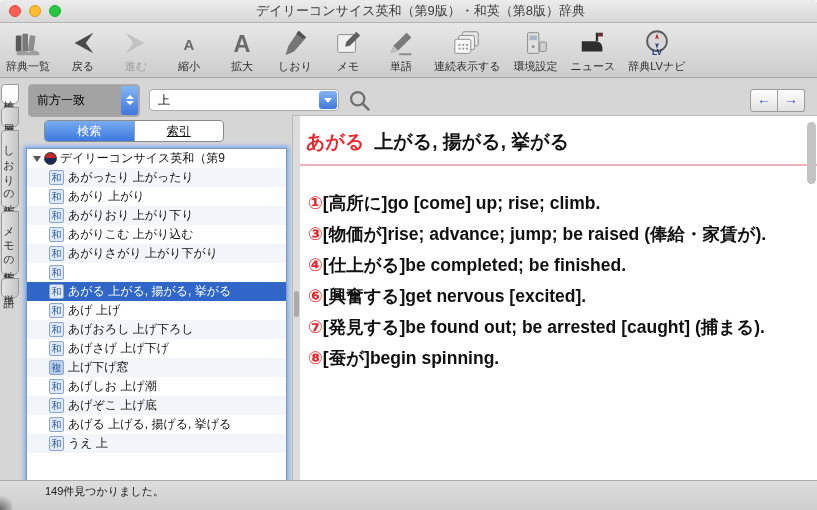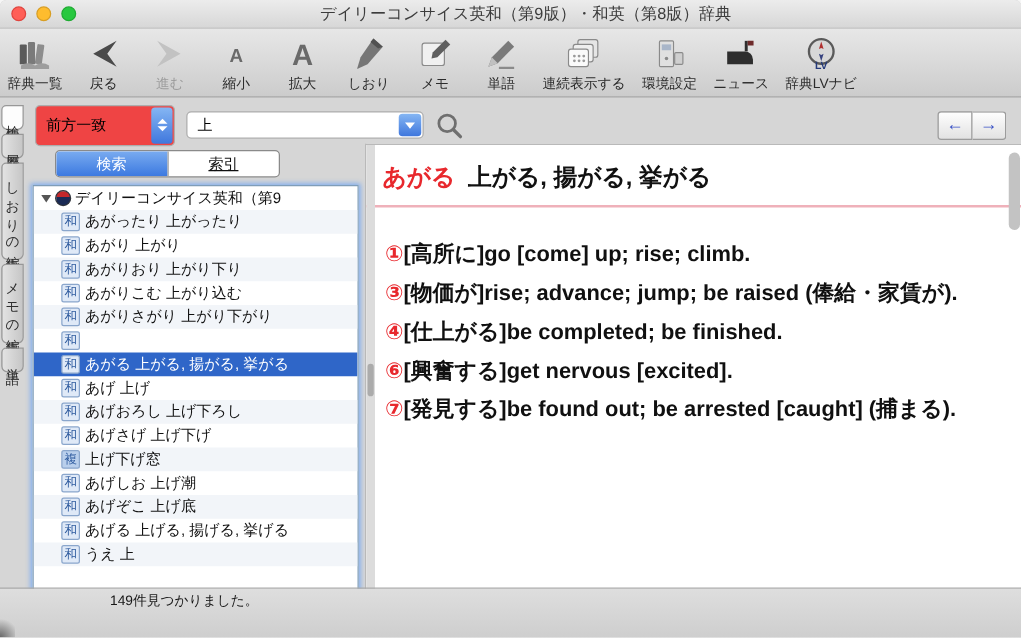--- a/index.html
+++ b/index.html
@@ -29,21 +29,21 @@
   
   .side-tabs{position:absolute;left:1px;top:84px;width:20px;bottom:24px;display:flex;flex-direction:column;gap:3px;}
   .side-tab{writing-mode:vertical-rl;text-orientation:upright;font-size:11px;color:#2e2e2e;
     background:linear-gradient(90deg,#e3e3e3,#c6c6c6);border:1px solid #989898;
     border-radius:4px 0 5px 5px;padding:7px 0;text-align:center;width:18px;box-sizing:border-box;
     letter-spacing:2px;line-height:18px;}
   .side-tab.selected{background:#fdfdfd;}
 
   
   .search-row{position:absolute;left:28px;top:88px;right:6px;height:24px;display:flex;align-items:center;gap:9px;}
-  .popup{width:112px;height:33px;background:#ef4444;border:1px solid #adadad;border-radius:4px;
+  .popup{width:112px;height:33px;background:#a3a3a3;border:1px solid #adadad;border-radius:4px;
     display:flex;align-items:center;font-size:12px;padding-left:8px;position:relative;box-sizing:border-box;}
   .stepper{position:absolute;right:1px;top:1px;bottom:1px;width:17px;border-radius:3px;
     background:linear-gradient(#85b6f3,#3f77dd);display:flex;flex-direction:column;align-items:center;justify-content:center;gap:2px;}
   .tri-up{width:0;height:0;border-left:4px solid transparent;border-right:4px solid transparent;border-bottom:4px solid #fff;}
   .tri-down{width:0;height:0;border-left:4px solid transparent;border-right:4px solid transparent;border-top:4px solid #fff;}
   .combo{width:190px;height:22px;background:#fff;border:1px solid #adadad;border-radius:4px;
     display:flex;align-items:center;font-size:12px;padding-left:8px;position:relative;box-sizing:border-box;}
   .combo-btn{position:absolute;right:1px;top:1px;bottom:1px;width:18px;border-radius:3px;
     background:linear-gradient(#85b6f3,#3f77dd);display:flex;align-items:center;justify-content:center;}
   .combo-btn::after{content:"";width:0;height:0;border-left:4px solid transparent;border-right:4px solid transparent;border-top:5px solid #fff;}
@@ -83,22 +83,22 @@
   .headword-bar{padding:13px 10px 9px 13px;font-size:19px;font-weight:bold;color:#111;}
   .hw-kana{color:#e8282d;margin-right:10px;}
   .hw-separator{height:2px;background:#efb1ba;}
   .definitions{padding:22px 44px 0 15px;font-size:17.5px;line-height:31px;color:#101010;font-weight:600;}
   .definitions p{margin:0;}
   .def-num{color:#e8282d;}
   .scrollbar{position:absolute;right:1px;top:3px;bottom:3px;width:10px;}
   .scroll-thumb{position:absolute;top:3px;right:0;width:9px;height:62px;background:#c3c3c3;border-radius:5px;}
 
   
-  .statusbar{position:absolute;left:0;right:0;bottom:0;height:40px;background:linear-gradient(#dedede,#cecece);
-    border-top:1px solid #aaaaaa;font-size:11px;color:#161616;line-height:21px;padding-left:88px;box-sizing:border-box;}
+  .statusbar{position:absolute;left:0;right:0;bottom:0;height:30px;background:linear-gradient(#dedede,#cecece);
+    border-top:1px solid #aaaaaa;font-size:11px;color:#161616;line-height:21px;padding-left:45px;box-sizing:border-box;}
   .corner-grip{position:absolute;left:0;bottom:0;width:12px;height:16px;
     background:radial-gradient(circle at 0 100%,rgba(0,0,0,.5),rgba(0,0,0,0) 75%);}
 </style>
 </head>
 <body>
 
 <div class="window">
 
   <div class="titlebar">
     <div class="traffic">
@@ -344,20 +344,21 @@
     <div class="headword-bar">
       <span class="hw-kana">あがる</span><span class="hw-kanji">上がる, 揚がる, 挙がる</span>
     </div>
     <div class="hw-separator"></div>
     <div class="definitions" id="definitions">
         <p class="def"><span class="def-num">①</span><span class="def-text">[高所に]go [come] up; rise; climb.</span></p>
         <p class="def"><span class="def-num">③</span><span class="def-text">[物価が]rise; advance; jump; be raised (俸給・家賃が).</span></p>
         <p class="def"><span class="def-num">④</span><span class="def-text">[仕上がる]be completed; be finished.</span></p>
         <p class="def"><span class="def-num">⑥</span><span class="def-text">[興奮する]get nervous [excited].</span></p>
         <p class="def"><span class="def-num">⑦</span><span class="def-text">[発見する]be found out; be arrested [caught] (捕まる).</span></p>
+        <p class="def"><span class="def-num">⑧</span><span class="def-text">[蚕が]begin spinning.</span></p>
       </div>
     <div class="gutter">
       <div class="gutter-thumb"></div>
     </div>
     <div class="scrollbar">
       <div class="scroll-thumb"></div>
     </div>
   </div>
 
   <div class="statusbar">

